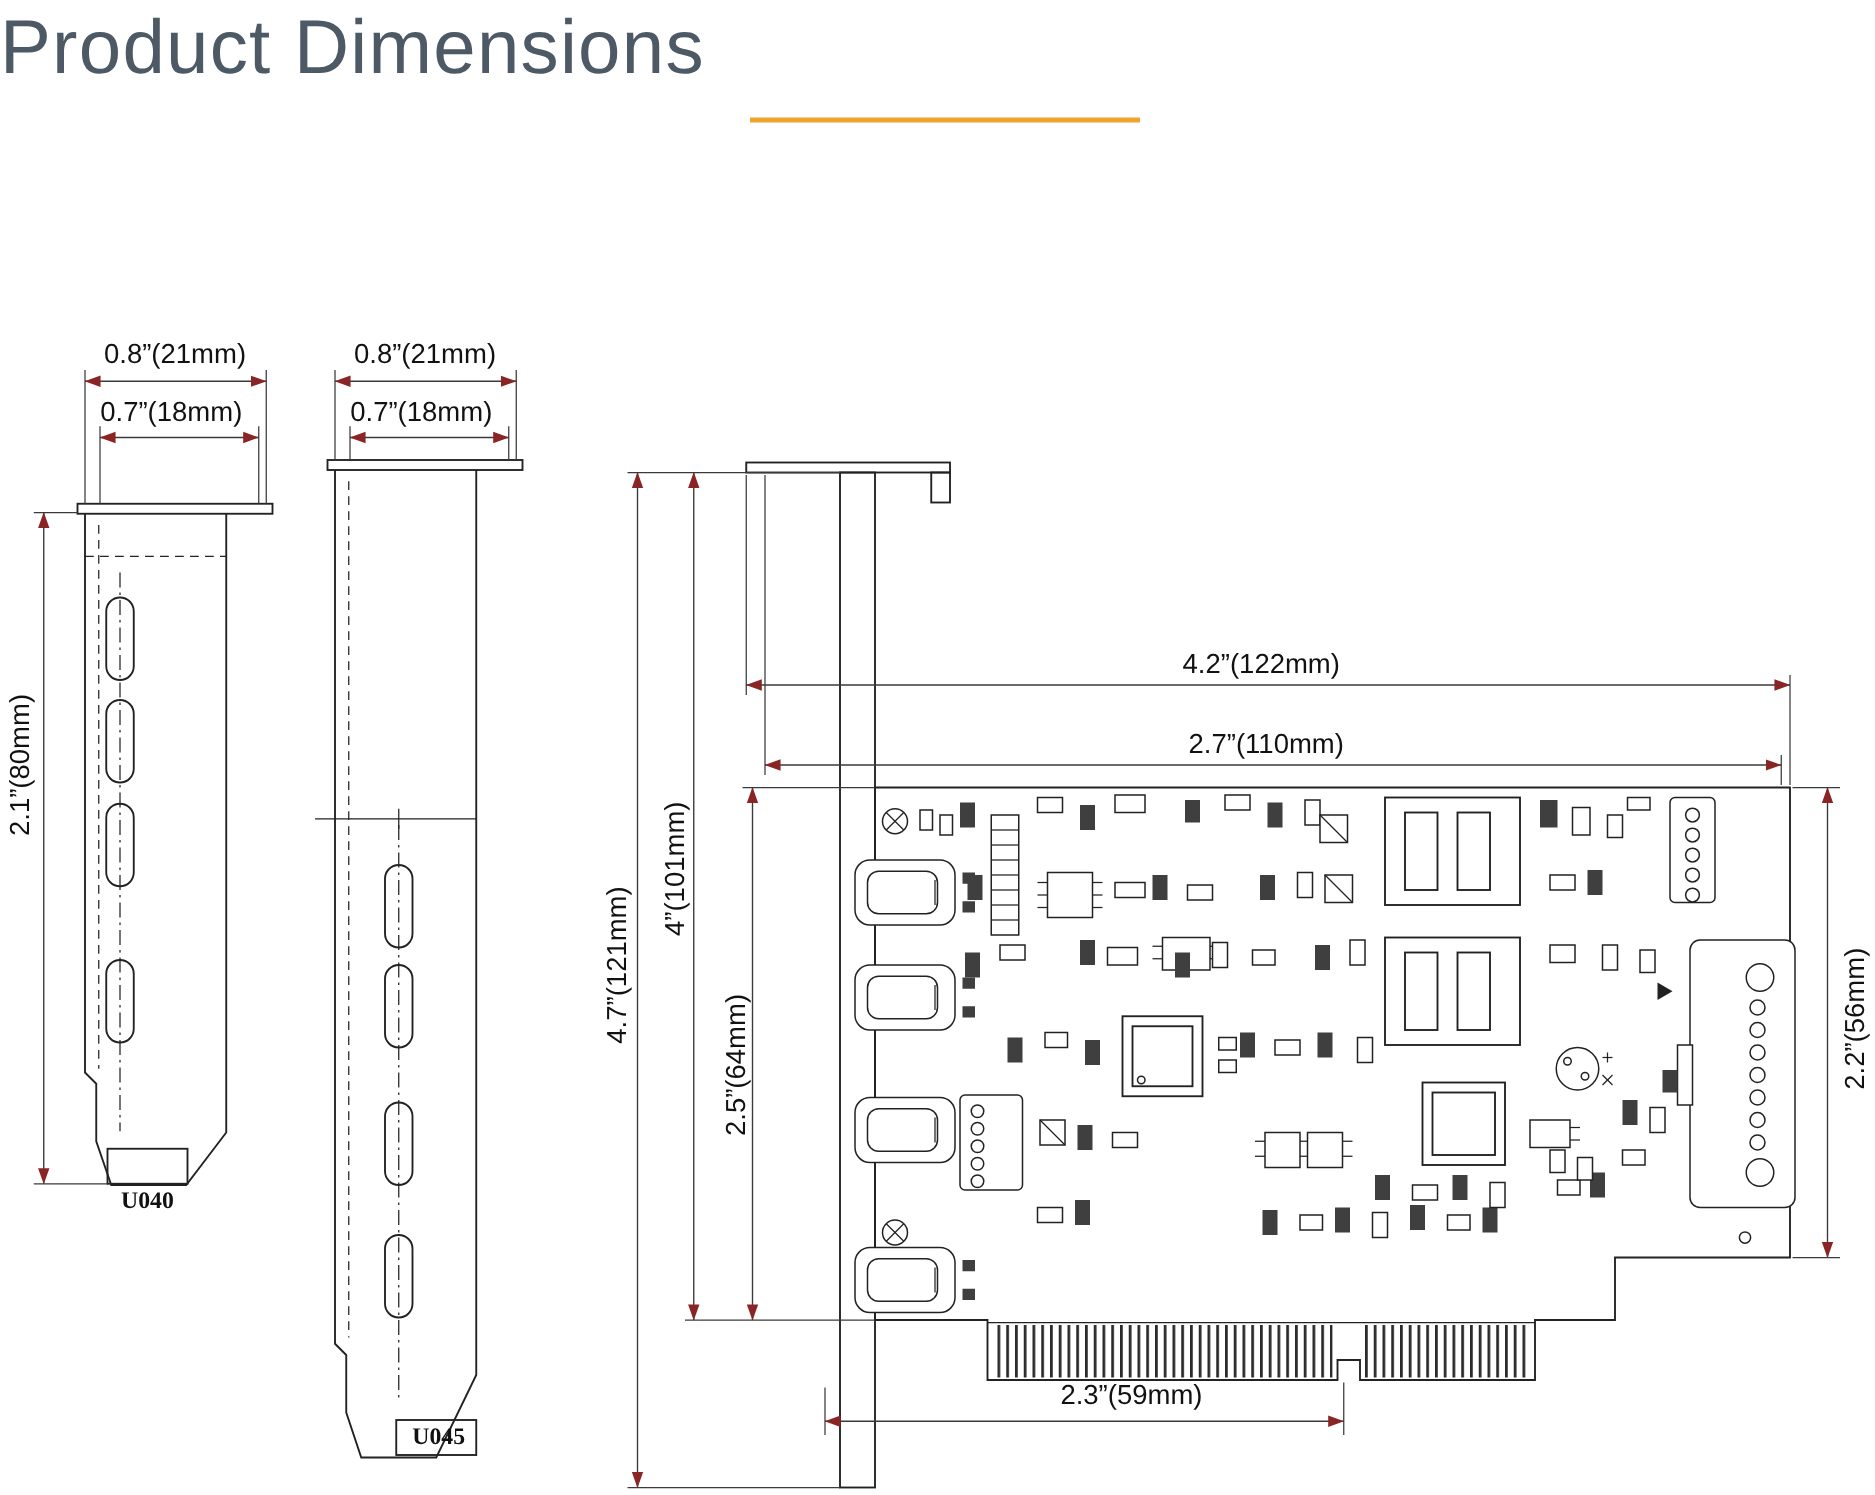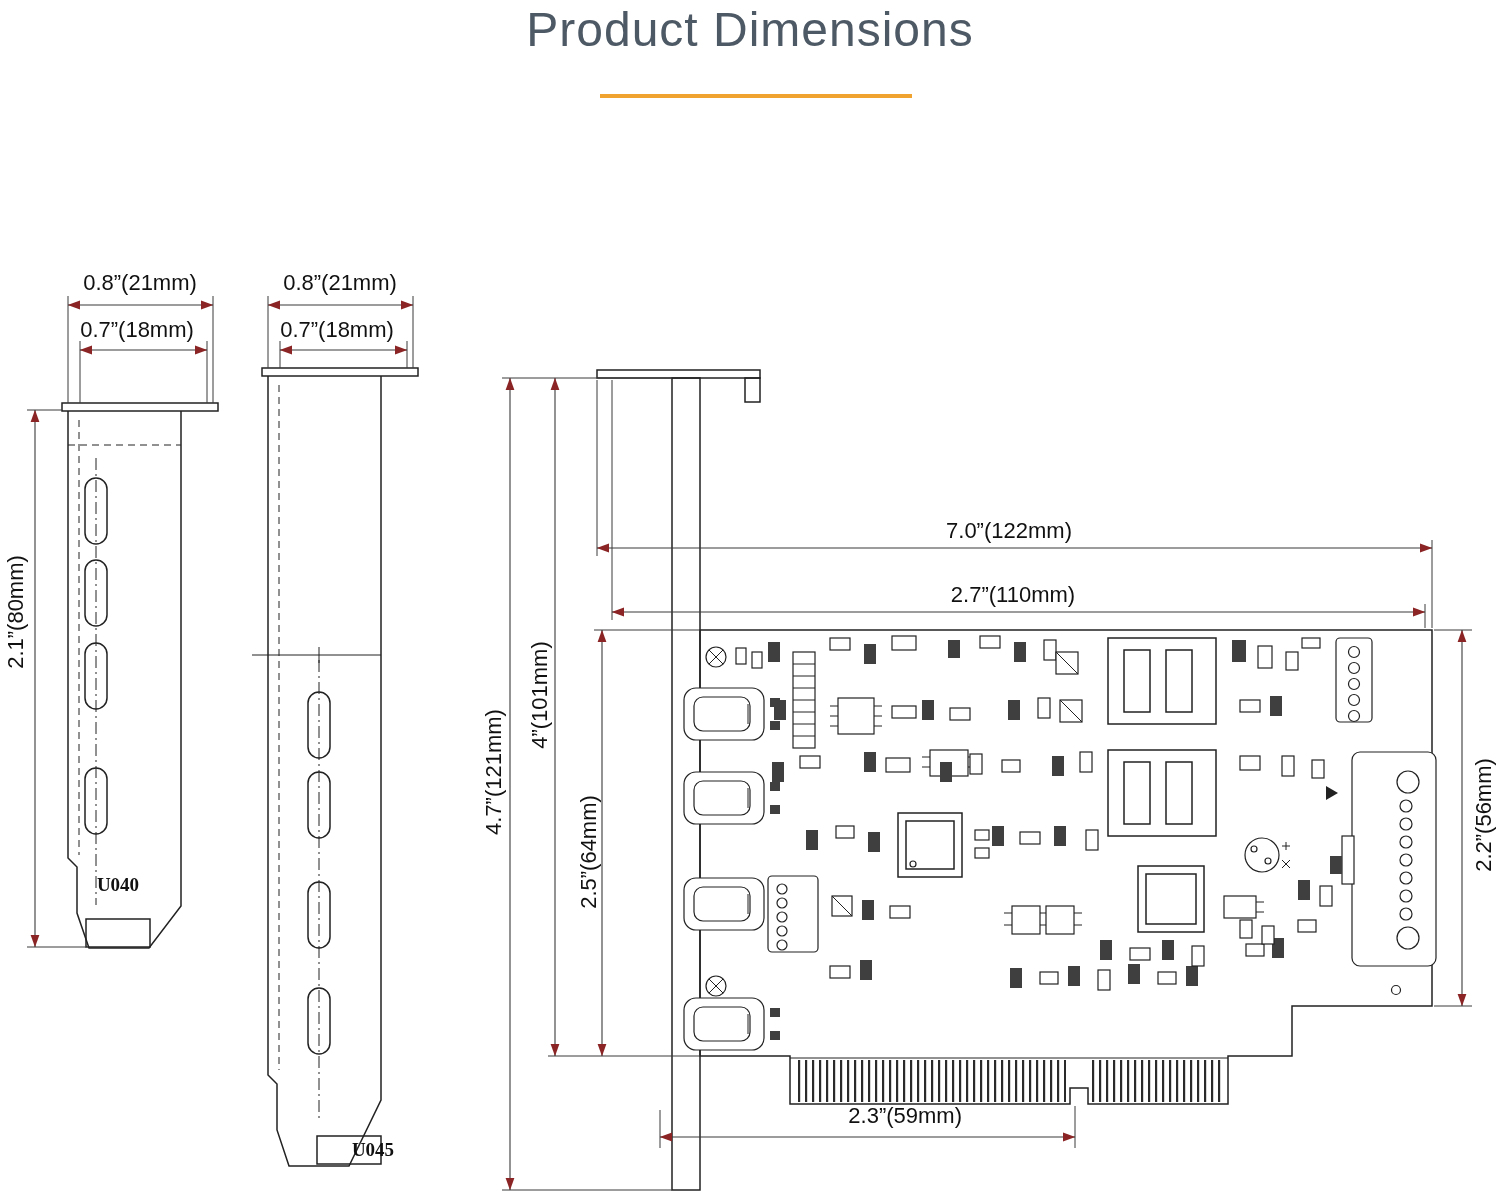--- a/index.html
+++ b/index.html
@@ -2,21 +2,21 @@
 <html><head>
 <meta charset="utf-8">
 <style>
   html,body{margin:0;padding:0;}
   body{
     width:1500px;height:1196px;position:relative;background:#ffffff;
     font-family:"Liberation Sans",sans-serif;overflow:hidden;
   }
   .page-title{
     position:absolute;left:0;right:0;top:2px;margin:0;
-    text-align:center;font-size:48px;font-weight:400;letter-spacing:1px;
+    font-size:61px;font-weight:400;letter-spacing:1px;
     color:#4d5965;font-family:"Liberation Sans",sans-serif;
   }
   .accent-bar{
     position:absolute;left:600px;top:94px;width:312px;height:4px;background:#f0a32e;
   }
   svg{position:absolute;left:0;top:0;}
   .ln{stroke:#222;fill:none;stroke-width:1.5;}
   .thin{stroke:#222;fill:none;stroke-width:1;}
   .cmp{stroke:#222;fill:#fff;stroke-width:1.2;}
   .cmpd{fill:#3f3f3f;stroke:none;}
@@ -357,22 +357,22 @@
     <line class="ext" x1="1075" y1="1106" x2="1075" y2="1148"></line>
   </g>
 </svg>
 
 <span class="dim-label" style="left:60px;top:270px;width:160px;">0.8”(21mm)</span>
 <span class="dim-label" style="left:57px;top:317px;width:160px;">0.7”(18mm)</span>
 <span class="dim-label rot" style="left:-64px;top:599px;width:160px;">2.1”(80mm)</span>
 <span class="dim-label" style="left:260px;top:270px;width:160px;">0.8”(21mm)</span>
 <span class="dim-label" style="left:257px;top:317px;width:160px;">0.7”(18mm)</span>
 
-<span class="dim-label" style="left:909px;top:518px;width:200px;">7.0”(122mm)</span>
+<span class="dim-label" style="left:909px;top:518px;width:200px;">4.2”(122mm)</span>
 <span class="dim-label" style="left:913px;top:582px;width:200px;">2.7”(110mm)</span>
 <span class="dim-label rot" style="left:394px;top:759px;width:200px;">4.7”(121mm)</span>
 <span class="dim-label rot" style="left:440px;top:682px;width:200px;">4”(101mm)</span>
 <span class="dim-label rot" style="left:489px;top:839px;width:200px;">2.5”(64mm)</span>
 <span class="dim-label rot" style="left:1384px;top:802px;width:200px;">2.2”(56mm)</span>
 <span class="dim-label" style="left:762px;top:1103px;width:200px;text-align:right;">2.3”(59mm)</span>
 
-<span class="stamp" style="left:86px;top:872px;width:64px;">U040</span>
-<span class="stamp" style="left:331px;top:1137px;width:64px;padding-left:10px;">U045</span>
+<span class="stamp" style="left:86px;top:948px;width:64px;">U040</span>
+<span class="stamp" style="left:319px;top:1137px;width:64px;">U045</span>
 
 </body></html>

